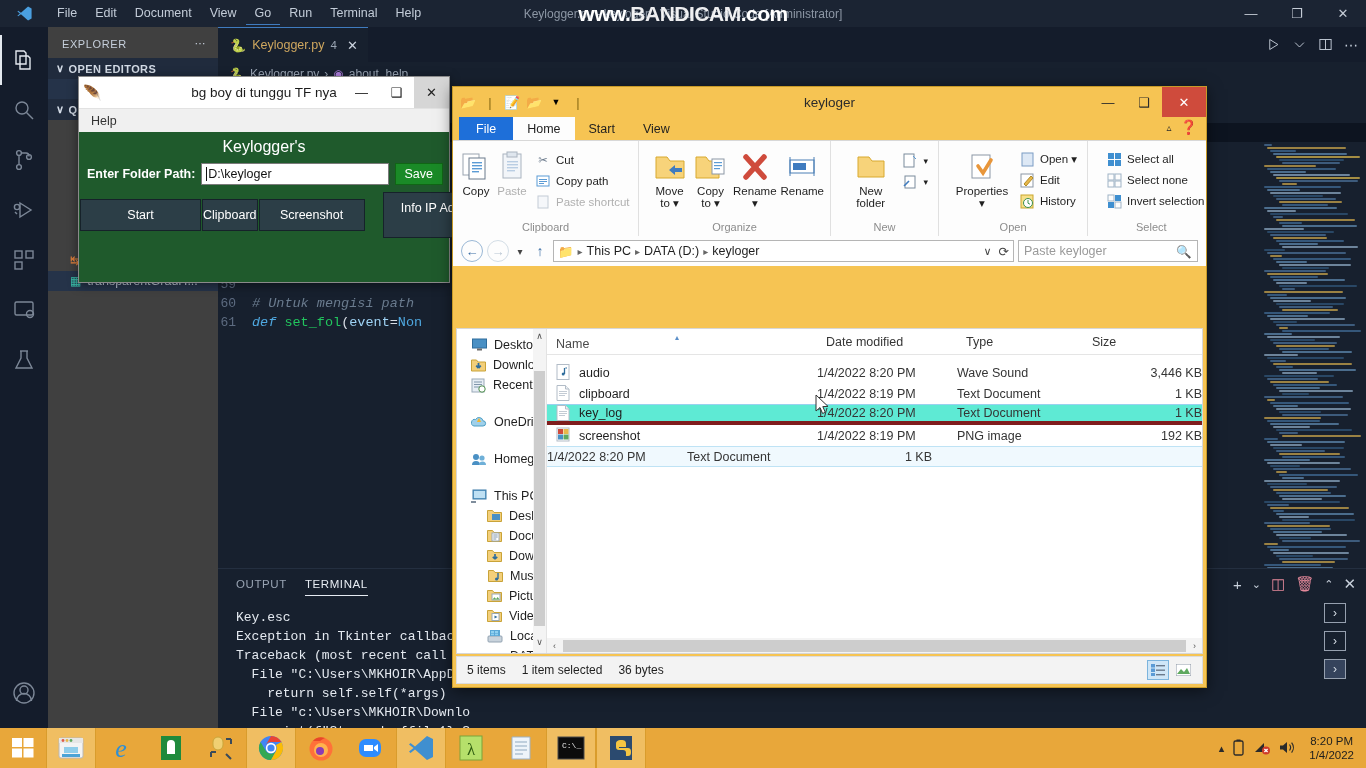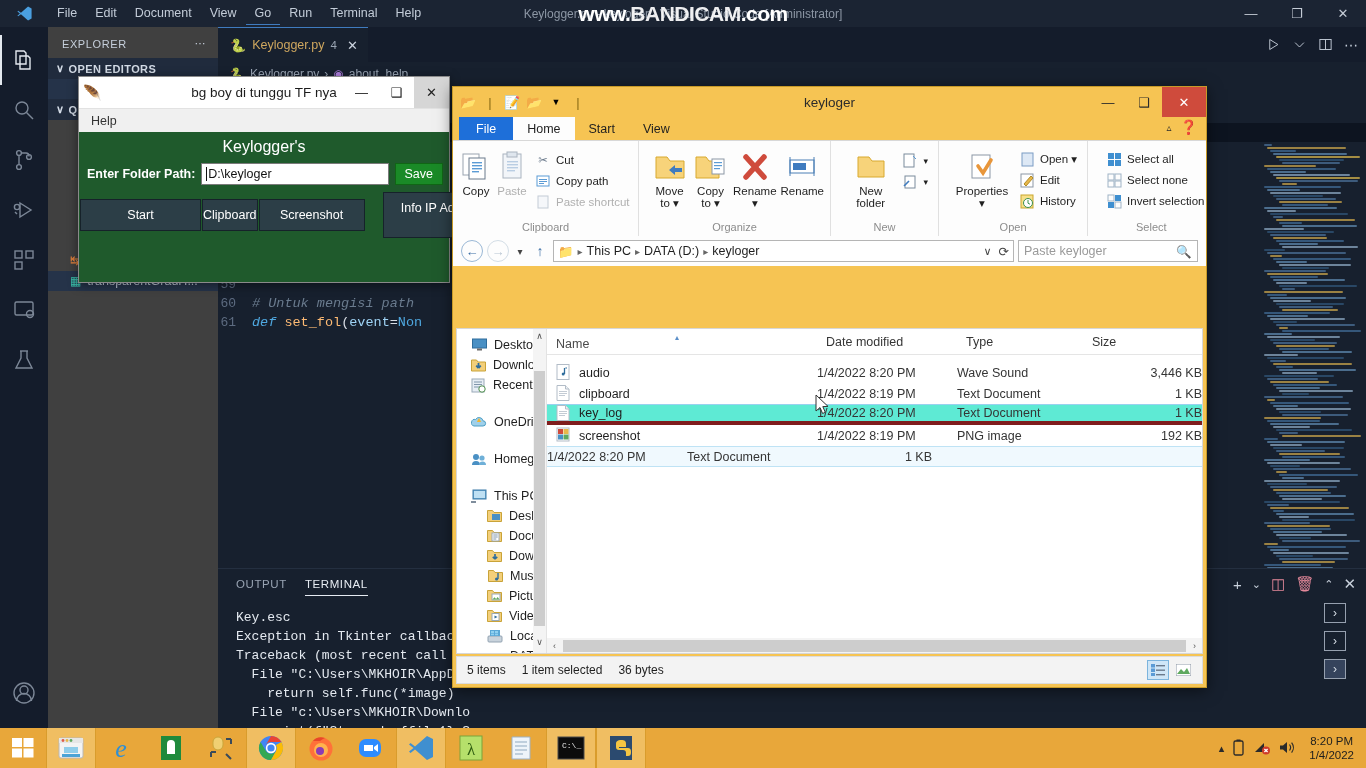--- a/index.html
+++ b/index.html
@@ -50,21 +50,21 @@
   .tabs-actions { position:absolute; right:8px; top:0; height:35px; display:flex; align-items:center; gap:11px; color:#c3ccd8; }
   .tabs-actions svg { width:15px; height:15px; stroke:currentColor; fill:none; stroke-width:1.5; }
   .breadcrumb { height:23px; display:flex; align-items:center; gap:5px; padding-left:12px; font-size:12px; color:#9aa5b4; background:#17202e; }
   .code { flex:1; position:relative; overflow:hidden; font-family:"Liberation Mono", monospace; font-size:13.5px; }
   .codeline { display:flex; height:19px; align-items:center; white-space:pre; }
   .codeline.hl { background:#0d1420; }
   .ln { width:34px; text-align:right; color:#5d6b80; padding-right:16px; font-size:13px; }
   .ln.cur { color:#d5dce6; font-weight:bold; }
   .kw { color:#4fa8e0; font-style:italic; }
   .kw2 { color:#4fa8e0; }
-  .fn { color:#fdba74; }
+  .fn { color:#22c55e; }
   .var { color:#9fd3f5; }
   .op { color:#d8dde5; }
   .cls { color:#55cfb0; }
   .cmt { color:#6a7b8e; font-style:italic; }
   .pun { color:#d8dde5; }
 
   .minimap { position:absolute; right:16px; top:58px; width:88px; bottom:0; opacity:.75; }
   .mm-line { height:2px; margin:1px 0 1px 2px; border-radius:1px; }
 
   .panel { height:200px; background:#17202e; border-top:1px solid #242f40; position:relative; }
@@ -511,21 +511,21 @@
           <div class="pt active">TERMINAL</div>
         </div>
         <div class="panel-actions">
           <span>+</span>
           <span style="font-size:11px">⌄</span>
           <span style="color:#e4889a">◫</span>
           <span style="color:#e4889a">🗑</span>
           <span style="font-size:11px">⌃</span>
           <span>✕</span>
         </div>
-        <div class="term" id="term-lines"><div>Key.esc</div><div>Exception in Tkinter callback</div><div>Traceback (most recent call la</div><div>  File "C:\Users\MKHOIR\AppDat</div><div>    return self.func(*image)</div><div>  File "c:\Users\MKHOIR\Downlo</div><div>    print(f"Stopped. {file1} S</div><div>NameError: name 'file1' is not defined</div></div>
+        <div class="term" id="term-lines"><div>Key.esc</div><div>Exception in Tkinter callback</div><div>Traceback (most recent call la</div><div>  File "C:\Users\MKHOIR\AppDat</div><div>    return self.self(*args)</div><div>  File "c:\Users\MKHOIR\Downlo</div><div>    print(f"Stopped. {file1} S</div><div>NameError: name 'file1' is not defined</div></div>
         <div class="term-sidebar">
           <div class="tsi">›</div>
           <div class="tsi">›</div>
           <div class="tsi sel" style="background:#35435c">›</div>
         </div>
       </div>
     </div>
   </div>
 
 </div>

